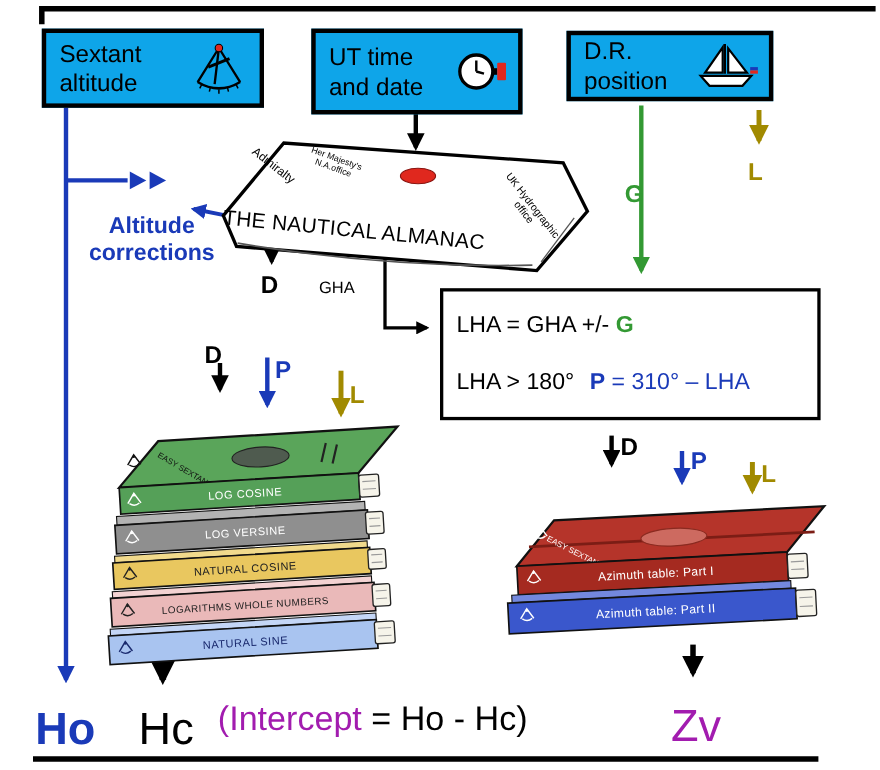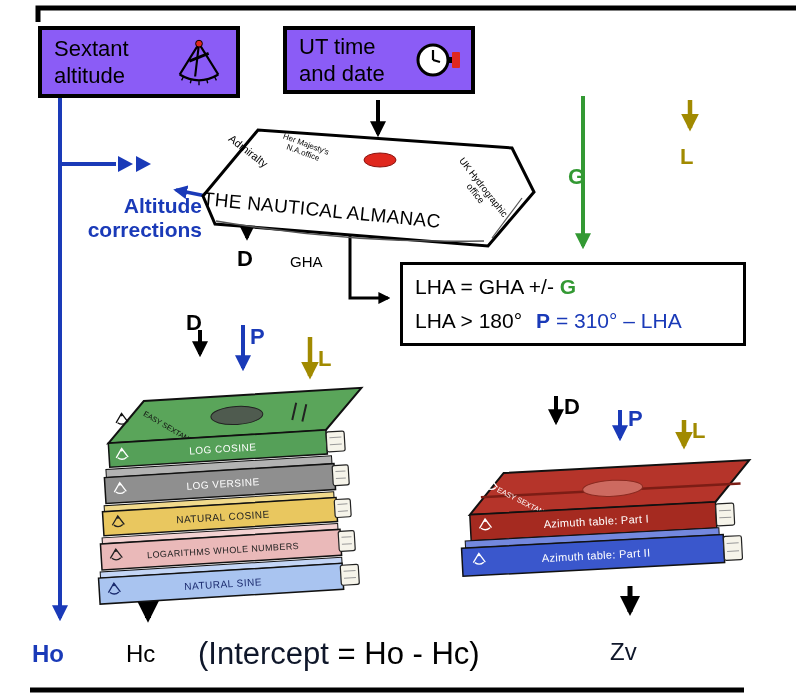--- a/index.html
+++ b/index.html
@@ -1,41 +1,41 @@
 <!DOCTYPE html>
 <html><head>
 <meta charset="utf-8">
 <style>
   html,body{margin:0;padding:0;background:#fff}
   .stage{position:relative;width:800px;height:700px;background:#fff;overflow:hidden;
          font-family:"Liberation Sans",sans-serif;color:#000}
   svg.layer{position:absolute;left:0;top:0}
-  .box{position:absolute;border:4px solid #000;background:#8b5cf6;display:flex;align-items:center;
+  .box{position:absolute;border:4px solid #000;background:#0ea5e9;display:flex;align-items:center;
        justify-content:space-between;padding:4px 8px 4px 12px;box-sizing:border-box}
   .box .bl{font-size:22px;line-height:1.25;color:#000}
   .lbl{position:absolute;font-size:22px;font-weight:700;color:#000;line-height:1}
   .lbl-n{font-weight:400}
   .c-blue{color:#1a3ab8}
   .c-green{color:#339933}
   .c-olive{color:#a18a00}
-  .c-red{color:#0f172a}
+  .c-red{color:#a21caf}
   .altcorr{position:absolute;left:74px;top:194px;width:128px;font-size:21px;font-weight:700;
-           color:#1a3ab8;text-align:right;line-height:1.15}
+           color:#1a3ab8;text-align:center;line-height:1.15}
   .alm-title{position:absolute;left:204px;top:188px;font-size:19px;letter-spacing:.3px;
              white-space:nowrap;transform:rotate(5.5deg);transform-origin:0 0;color:#000}
   .alm-sm{position:absolute;color:#000;transform-origin:0 0;line-height:1.1;text-align:center}
   .alm-adm{left:234px;top:132px;font-size:11px;transform:rotate(38deg)}
   .alm-maj{left:280px;top:131px;font-size:8px;width:58px;transform:rotate(20deg)}
   .alm-uk{left:462px;top:152px;font-size:9.5px;width:82px;transform:rotate(52deg)}
-  .lha{position:absolute;left:400px;top:262px;width:346px;height:84px;border:3px solid #000;
+  .lha{position:absolute;left:400px;top:262px;width:346px;height:120px;border:3px solid #000;
        background:#fff;box-sizing:border-box;padding:5px 12px;display:flex;flex-direction:column;
        justify-content:space-around;font-size:21px;line-height:1.2}
   .bold{font-weight:700}
   .mgap{margin-left:14px}
-  .big{position:absolute;font-size:24px;line-height:1}
+  .big{position:absolute;font-size:41px;line-height:1}
   .intc{position:absolute;left:198px;top:638px;font-size:31px;line-height:1;white-space:nowrap}
 </style>
 </head>
 <body>
 
 <div class="stage">
 
   <svg class="layer" width="800" height="700" viewBox="0 0 800 700">
     <defs>
       <marker id="ab" markerWidth="4" markerHeight="4" refX="3.2" refY="2" orient="auto" viewBox="0 0 4 4">
@@ -158,30 +158,41 @@
     <div class="bl" style="width:112px">Sextant altitude</div>
     <svg width="58" height="54" viewBox="0 0 60 54">
       <path d="M30 8 L10 40 M30 8 L50 40 M30 8 L26 42" stroke="#000" stroke-width="2.2" fill="none"></path>
       <path d="M10 40 Q30 52 50 40" stroke="#000" stroke-width="2.4" fill="none"></path>
       <path d="M14 42 l-2 4 M22 45 l-1 4 M30 47 l0 4 M38 45 l1 4 M46 42 l2 4" stroke="#000" stroke-width="1.4" fill="none"></path>
       <path d="M20 26 L40 18" stroke="#000" stroke-width="3" fill="none"></path>
       <circle cx="30" cy="8" r="3.5" fill="#e0281e" stroke="#000" stroke-width="1"></circle>
     </svg>
   </div>
 
-  <div class="box" style="left:283px;top:26px;width:192px;height:68px">
+  <div class="box" style="left:283px;top:26px;width:192px;height:78px">
     <div class="bl" style="width:100px">UT time and date</div>
     <svg width="54" height="50" viewBox="0 0 54 48">
       <circle cx="24" cy="24" r="15" fill="#fff" stroke="#000" stroke-width="3"></circle>
       <path d="M24 24 L24 14 M24 24 L31 26" stroke="#000" stroke-width="2.2" fill="none"></path>
       <rect x="39" y="21" width="4" height="6" fill="#000"></rect>
       <rect x="43" y="16" width="8" height="16" rx="1" fill="#e0281e"></rect>
     </svg>
   </div>
 
+  <div class="box" style="left:515px;top:28px;width:188px;height:64px">
+    <div class="bl" style="width:92px">D.R. position</div>
+    <svg width="62" height="48" viewBox="0 0 62 46">
+      <path d="M30 3 L30 30" stroke="#000" stroke-width="2" fill="none"></path>
+      <path d="M28 6 L28 29 L12 29 Z" fill="#fff" stroke="#000" stroke-width="2"></path>
+      <path d="M33 7 L33 29 L50 29 Z" fill="#fff" stroke="#000" stroke-width="2"></path>
+      <path d="M8 32 L54 32 L46 41 L16 41 Z" fill="#fff" stroke="#000" stroke-width="2"></path>
+      <rect x="53" y="24" width="7" height="3" fill="#1a3ab8"></rect>
+      <rect x="53" y="27" width="7" height="3" fill="#e0281e"></rect>
+    </svg>
+  </div>
 
   <div class="alm-sm alm-adm">Admiralty</div>
   <div class="alm-sm alm-maj">Her Majesty's N.A.office</div>
   <div class="alm-sm alm-uk">UK Hydrographic office</div>
   <div class="alm-title">THE NAUTICAL ALMANAC</div>
 
   <div class="altcorr">Altitude corrections</div>
   <div class="lbl" style="left:237px;top:248px">D</div>
   <div class="lbl lbl-n" style="left:290px;top:254px;font-size:15px">GHA</div>
   <div class="lbl c-green" style="left:568px;top:166px">G</div>

